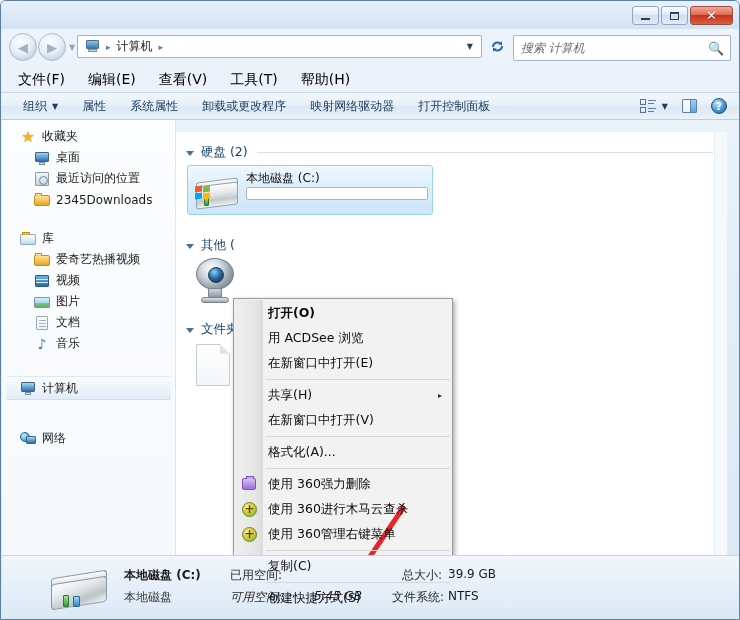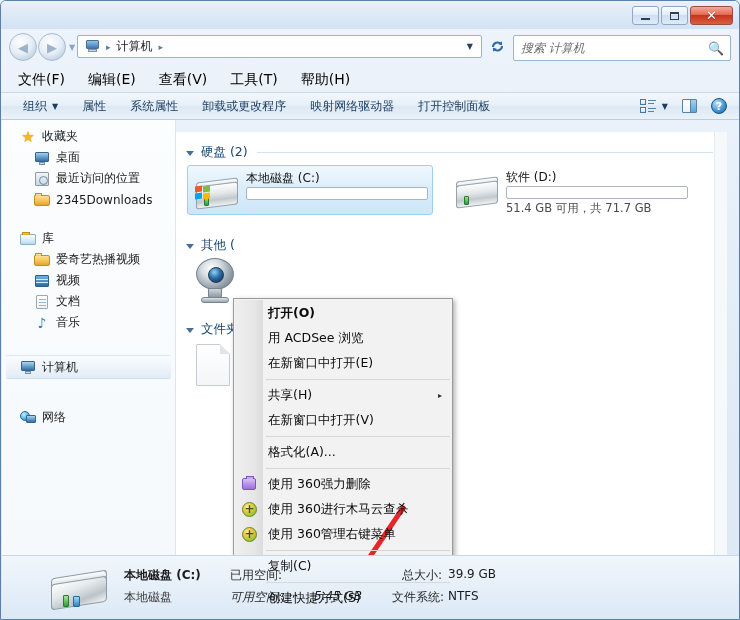--- a/index.html
+++ b/index.html
@@ -418,20 +418,26 @@
           <span class="nlabel">爱奇艺热播视频</span>
         </div>
         <div class="navrow child">
           <span class="ic">
               <span class="ic-video"></span>
             </span>
           <span class="nlabel">视频</span>
         </div>
         <div class="navrow child">
           <span class="ic">
+              <span class="ic-pic"></span>
+            </span>
+          <span class="nlabel">图片</span>
+        </div>
+        <div class="navrow child">
+          <span class="ic">
               <span class="ic-doc"></span>
             </span>
           <span class="nlabel">文档</span>
         </div>
         <div class="navrow child">
           <span class="ic ic-music">♪</span>
           <span class="nlabel">音乐</span>
         </div>
       </div>
 
@@ -476,32 +482,20 @@
               <i class="q4"></i>
             </span>
         </span>
         <span class="drvname">本地磁盘 (C:)</span>
         <span class="bar">
           <span class="fill blue" id="fillC" style="width: 86%;"></span>
         </span>
         <span class="drvinfo"></span>
       </div>
 
-      <div class="tile" style="left:272px;top:33px;">
-        <span class="drvicon">
-          <span class="drvtop"></span>
-          <span class="drvbody"></span>
-          <span class="drvled"></span>
-        </span>
-        <span class="drvname">软件 (D:)</span>
-        <span class="bar">
-          <span class="fill blue" id="fillD" style="width: 28%;"></span>
-        </span>
-        <span class="drvinfo">51.4 GB 可用，共 71.7 GB</span>
-      </div>
 
       <div class="grouphdr open" style="top:105px;width:80px;">
         <span class="tri"></span>
         <span class="gt">其他 (</span>
       </div>
       <span class="camicon" style="left:16px;top:126px;">
         <span class="camlens"></span>
           <span class="camstand"></span>
           <span class="cambase"></span>
       </span>

